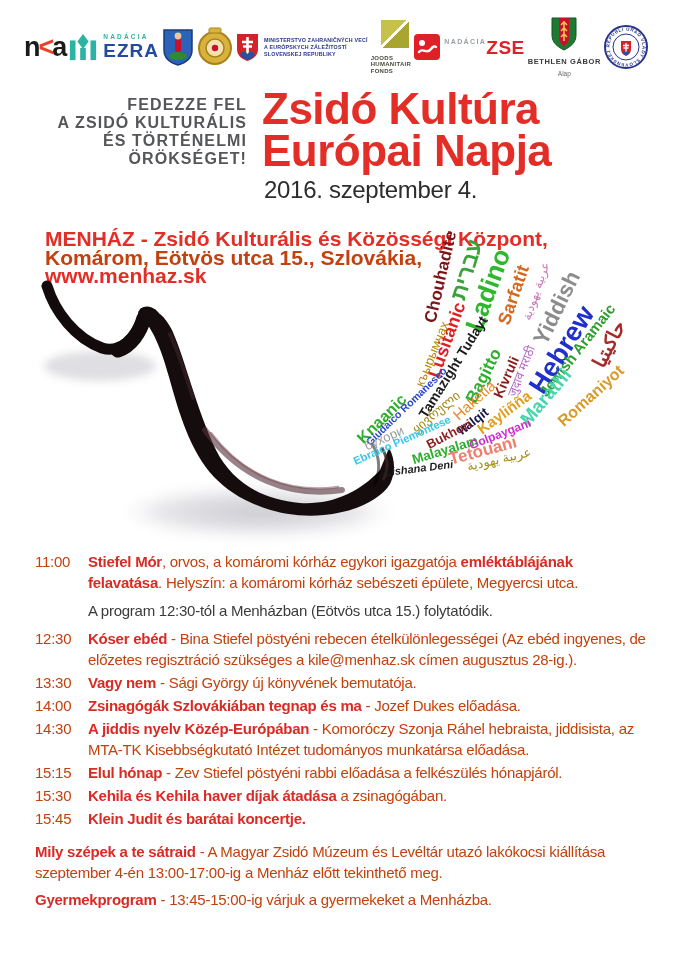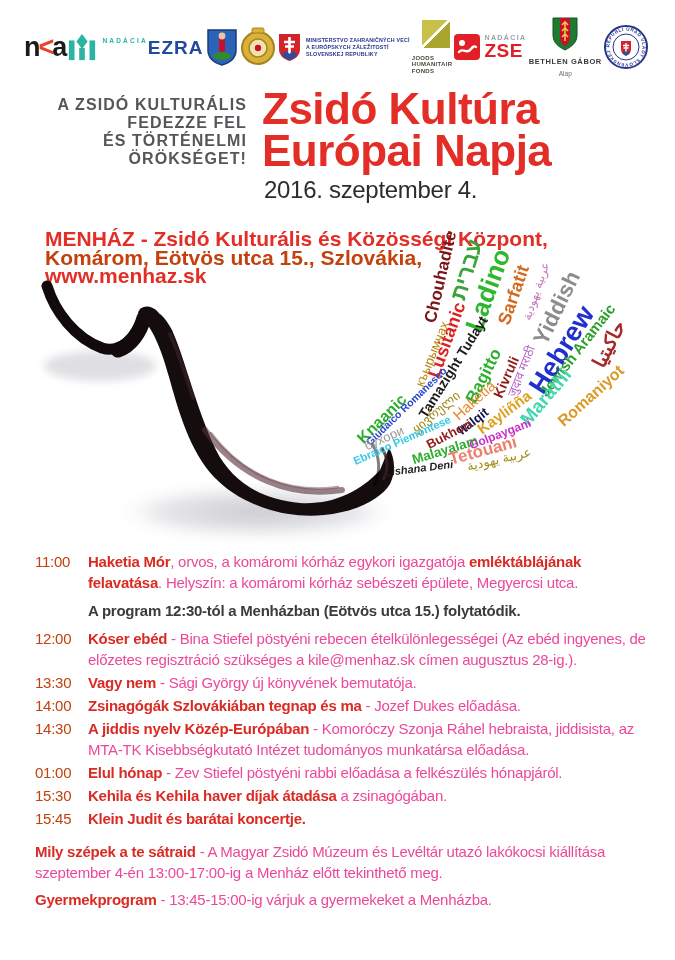--- a/index.html
+++ b/index.html
@@ -6,35 +6,35 @@
   .page{position:relative;width:660px;height:960px;background:#ffffff;overflow:hidden;
         font-family:"Liberation Sans",sans-serif;}
 
   
   .logos{position:absolute;top:14px;left:24px;right:12px;height:66px;
          display:flex;align-items:center;justify-content:space-between;}
   .logo{display:flex;align-items:center;gap:5px;flex-shrink:0;}
   .nka-txt{font-size:27px;font-weight:700;letter-spacing:-2px;color:#1b1b1b;}
   .nka-k{color:#e8432a;font-weight:700;}
   .ezra-icon{width:30px;height:30px;}
-  .ezra-col{display:flex;flex-direction:row;line-height:1;}
+  .ezra-col{display:flex;flex-direction:column;line-height:1;}
   .ezra-small{font-size:6.5px;letter-spacing:2.2px;color:#2bb3a3;font-weight:700;}
   .ezra-main{font-size:19px;font-weight:700;color:#224a9e;letter-spacing:1px;}
   .ministry{display:flex;align-items:center;gap:5px;}
   .ministry-lines{display:flex;flex-direction:column;line-height:7px;}
   .ministry-lines span{font-size:5.3px;font-weight:700;color:#27348b;letter-spacing:.2px;}
   .joods{display:flex;flex-direction:column;align-items:flex-start;line-height:1;}
   .joods-sq{width:28px;height:28px;margin-left:10px;
             background:linear-gradient(135deg,#c6c14a 46%,#ffffff 46%,#ffffff 53%,#aaa52e 53%);}
   .joods-lines{display:flex;flex-direction:column;margin-top:2px;line-height:6.5px;}
   .joods-lines span{font-size:6px;color:#4a4a3a;font-weight:700;letter-spacing:.3px;}
   .zse{display:flex;align-items:center;gap:4px;}
   .zse-sq{width:26px;height:26px;background:#e01f26;border-radius:4px;position:relative;}
   .zse-sq svg{position:absolute;inset:0;}
-  .zse-col{display:flex;flex-direction:column;line-height:1;}
+  .zse-col{display:flex;flex-direction:row;line-height:1;}
   .zse-small{font-size:7px;letter-spacing:1.4px;color:#9aa0a6;font-weight:700;}
   .zse-main{font-size:19px;font-weight:700;color:#e01f26;letter-spacing:.5px;}
   .bethlen{display:flex;flex-direction:column;align-items:center;line-height:1;}
   .bethlen-1{font-size:7.5px;font-weight:700;color:#3a3a3a;letter-spacing:.6px;margin-top:2px;}
   .bethlen-2{font-size:6.5px;color:#6a6a6a;margin-top:1px;}
 
   
   .tagline{position:absolute;left:35px;top:96px;width:212px;text-align:right;
            color:#55565a;font-weight:700;font-size:16px;line-height:18px;letter-spacing:1.1px;}
   .title{position:absolute;left:262px;top:88px;color:#e22e27;font-weight:700;
@@ -54,22 +54,22 @@
   .cw{position:absolute;white-space:nowrap;transform-origin:center;}
 
   
   .wrap{position:absolute;left:35px;right:12px;top:551px;z-index:3;
         font-size:15px;line-height:21px;letter-spacing:-.25px;color:#4c4d4f;}
   .sch-row{display:flex;margin-bottom:2px;}
   .sch-time{width:47px;flex-shrink:0;margin-right:6px;color:#c2410c;font-weight:400;}
   .sch-text{flex:1;}
   .sch-note{margin:7px 0 7px 53px;font-weight:700;color:#3b3b3d;}
   .seg-rb{color:#d92b24;font-weight:700;}
-  .seg-b{color:#3b3b3d;font-weight:700;}
-  .seg-n{color:#ec4899;}
+  .seg-b{color:#3b3b3d;font-weight:400;}
+  .seg-n{color:#c2410c;}
   .footer{margin-top:12px;}
   .foot-para{margin:0 0 6px 0;}
 </style>
 </head>
 <body>
 
 <div class="page">
 
   <div class="logos">
     <div class="logo">
@@ -155,22 +155,22 @@
           <textPath href="#ringpath">ÚRAD VLÁDY SLOVENSKEJ REPUBLIKY</textPath>
         </text>
         <path d="M17,16 H27 V24 C27,28 24.5,29.8 22,31 C19.5,29.8 17,28 17,24 Z" fill="#d2232a"></path>
         <path d="M22,18 V28 M19,20.5 H25 M19.5,23 H24.5" stroke="#ffffff" stroke-width="1.3" fill="none"></path>
         <path d="M18,27.5 C19.5,25.8 21,25.8 22,27 C23,25.8 24.5,25.8 26,27.5 C24.8,29.3 23.4,30 22,30.6 C20.6,30 19.2,29.3 18,27.5 Z" fill="#2b4ea0"></path>
       </svg>
     </div>
   </div>
 
   <div class="tagline">
+    <div>FEDEZZE FEL</div>
     <div>A ZSIDÓ KULTURÁLIS</div>
-    <div>FEDEZZE FEL</div>
     <div>ÉS TÖRTÉNELMI</div>
     <div>ÖRÖKSÉGET!</div>
   </div>
   <h1 class="title" style="margin:0;">
     <span>Zsidó Kultúra</span><br>
     <span>Európai Napja</span>
   </h1>
   <div class="date">2016. szeptember 4.</div>
 
   <div class="venue">
@@ -241,41 +241,41 @@
       <span class="cw" style="left: 500px; top: 434px; font-size: 12px; color: rgb(204, 46, 204); font-weight: 700; transform: translate(-50%, -50%) rotate(-21deg);">Golpaygani</span>
       <span class="cw" style="left: 483px; top: 451px; font-size: 17px; color: rgb(238, 127, 110); font-weight: 700; transform: translate(-50%, -50%) rotate(-15deg);">Tetouani</span>
       <span class="cw" style="left: 499px; top: 459px; font-size: 13px; color: rgb(163, 144, 30); transform: translate(-50%, -50%) rotate(-13deg);">عربية يهودية</span>
       <span class="cw" style="left: 419px; top: 468px; font-size: 11px; color: rgb(31, 31, 31); font-weight: 700; font-style: italic; transform: translate(-50%, -50%) rotate(-7deg);">Lishana Deni</span>
     </div>
 
   <div class="wrap">
     <div id="schedule-rows">
         <div class="sch-row">
           <div class="sch-time">11:00</div>
-          <div class="sch-text"><span class="seg-rb">Haketia Mór</span><span class="seg-n">, orvos, a komáromi kórház egykori igazgatója </span><span class="seg-rb">emléktáblájának felavatása</span><span class="seg-n">. Helyszín: a komáromi kórház sebészeti épülete, Megyercsi utca.</span></div>
+          <div class="sch-text"><span class="seg-rb">Stiefel Mór</span><span class="seg-n">, orvos, a komáromi kórház egykori igazgatója </span><span class="seg-rb">emléktáblájának felavatása</span><span class="seg-n">. Helyszín: a komáromi kórház sebészeti épülete, Megyercsi utca.</span></div>
         </div>
         <div class="sch-note"><span class="seg-b">A program 12:30-tól a Menházban (Eötvös utca 15.) folytatódik.</span></div>
         <div class="sch-row">
-          <div class="sch-time">12:00</div>
+          <div class="sch-time">12:30</div>
           <div class="sch-text"><span class="seg-rb">Kóser ebéd</span><span class="seg-n"> - Bina Stiefel pöstyéni rebecen ételkülönlegességei (Az ebéd ingyenes, de előzetes regisztráció szükséges a kile@menhaz.sk címen augusztus 28-ig.).</span></div>
         </div>
         <div class="sch-row">
           <div class="sch-time">13:30</div>
           <div class="sch-text"><span class="seg-rb">Vagy nem</span><span class="seg-n"> - Sági György új könyvének bemutatója.</span></div>
         </div>
         <div class="sch-row">
           <div class="sch-time">14:00</div>
           <div class="sch-text"><span class="seg-rb">Zsinagógák Szlovákiában tegnap és ma</span><span class="seg-n"> - Jozef Dukes előadása.</span></div>
         </div>
         <div class="sch-row">
           <div class="sch-time">14:30</div>
           <div class="sch-text"><span class="seg-rb">A jiddis nyelv Közép-Európában</span><span class="seg-n"> - Komoróczy Szonja Ráhel hebraista, jiddisista, az MTA-TK Kisebbségkutató Intézet tudományos munkatársa előadása.</span></div>
         </div>
         <div class="sch-row">
-          <div class="sch-time">01:00</div>
+          <div class="sch-time">15:15</div>
           <div class="sch-text"><span class="seg-rb">Elul hónap</span><span class="seg-n"> - Zev Stiefel pöstyéni rabbi előadása a felkészülés hónapjáról.</span></div>
         </div>
         <div class="sch-row">
           <div class="sch-time">15:30</div>
           <div class="sch-text"><span class="seg-rb">Kehila és Kehila haver díjak átadása</span><span class="seg-n"> a zsinagógában.</span></div>
         </div>
         <div class="sch-row">
           <div class="sch-time">15:45</div>
           <div class="sch-text"><span class="seg-rb">Klein Judit és barátai koncertje.</span></div>
         </div>

